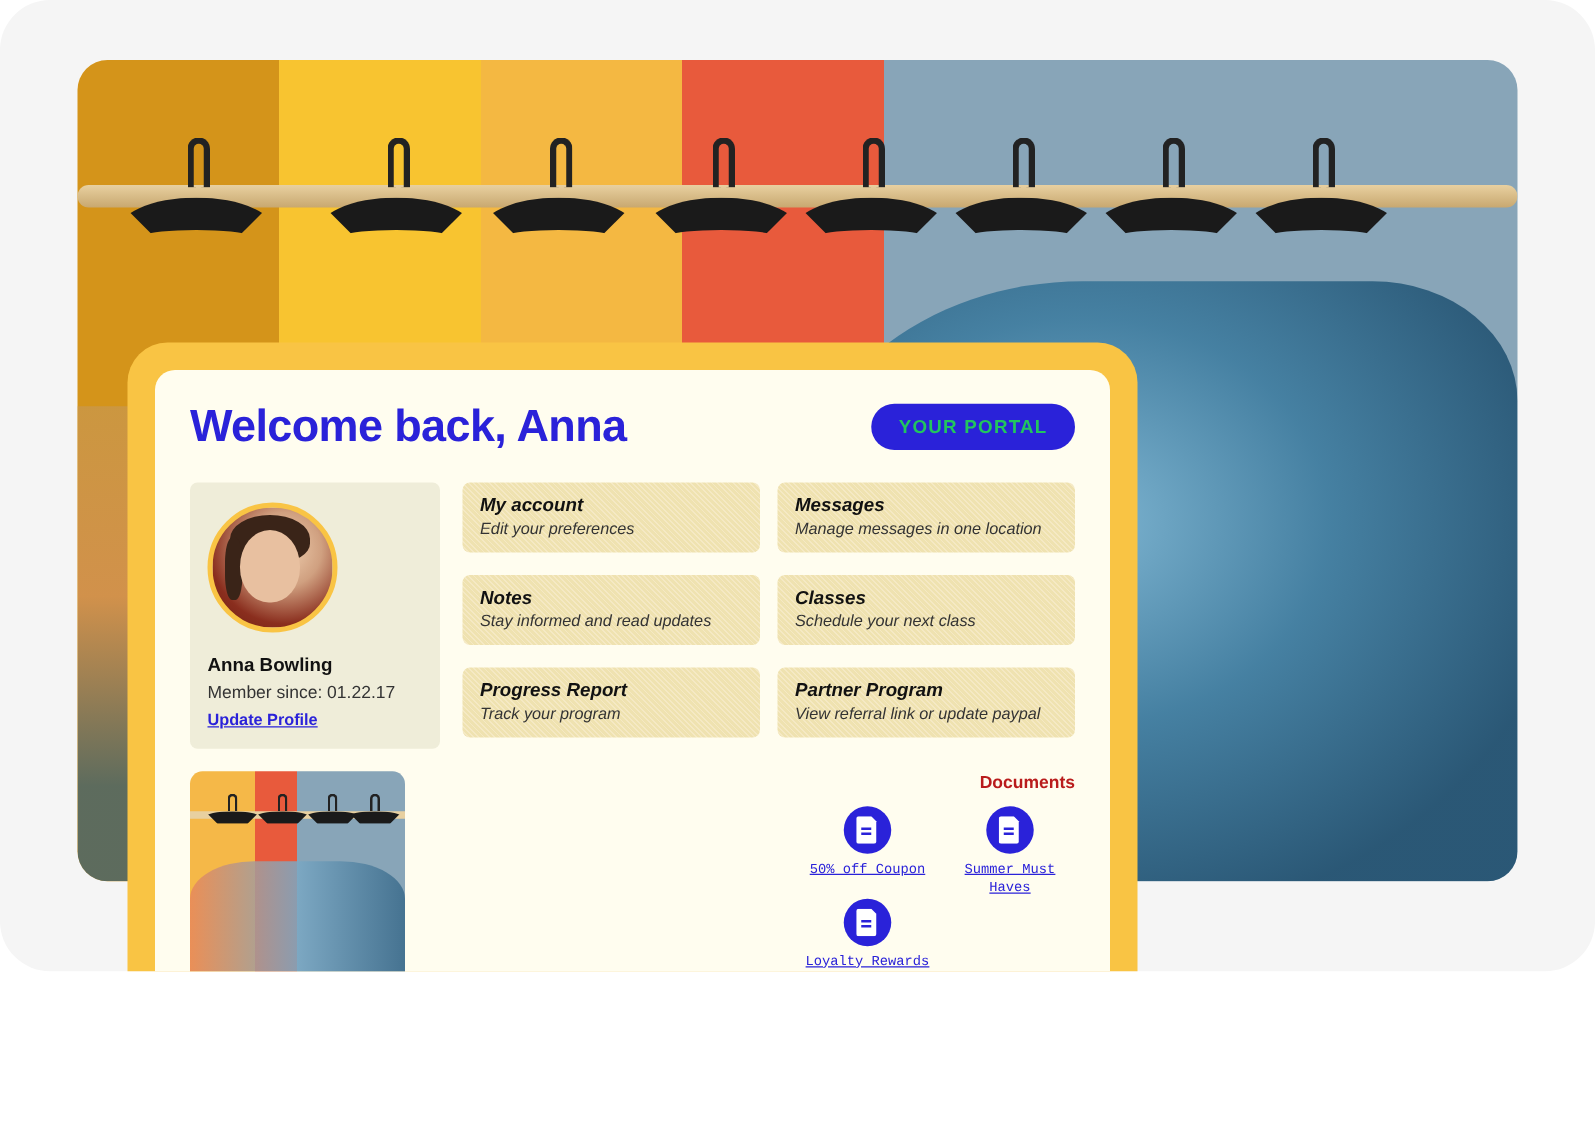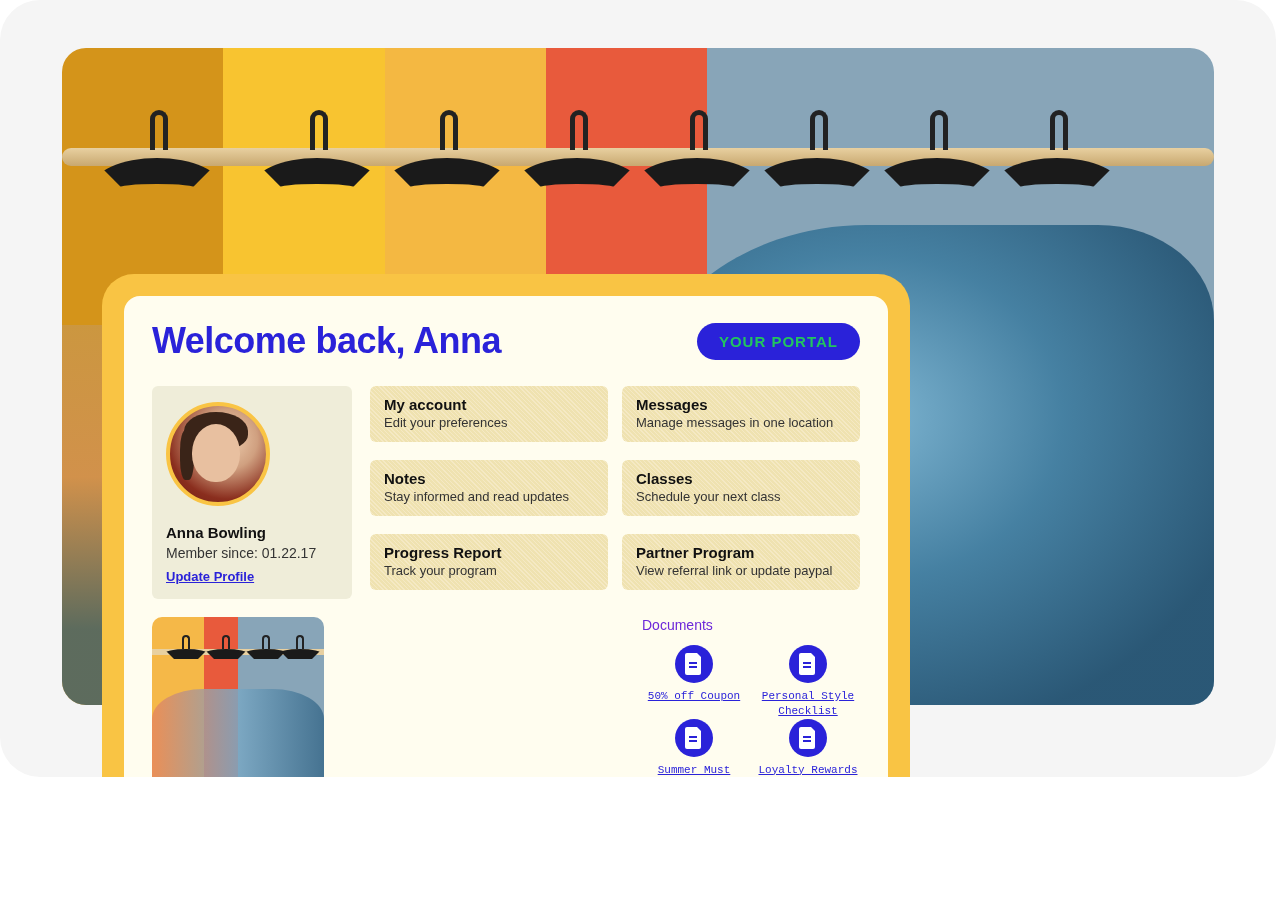--- a/index.html
+++ b/index.html
@@ -188,20 +188,21 @@
       display: grid;
       grid-template-columns: 1fr 1fr;
       gap: 18px 14px;
       align-content: start;
     }
     .nav-card {
       background: repeating-linear-gradient(45deg, #f5e9c4 0, #f5e9c4 1px, #efe2b0 1px, #efe2b0 3px);
       border-radius: 6px;
       padding: 10px 14px 12px;
       cursor: pointer;
+      font-style: italic;
     }
     .nav-card-title {
       font-size: 15px;
       font-weight: 800;
       color: #111;
       margin-bottom: 2px;
     }
     .nav-card-sub {
       font-size: 13px;
       color: #333;
@@ -274,23 +275,24 @@
     .promo-body {
       font-size: 13.5px;
       color: #222;
       line-height: 1.5;
     }
     .promo-body b { font-weight: 800; }
 
     .documents-area { flex: 1; }
     .documents-title {
       font-size: 14px;
-      font-weight: 400;
-      color: #6d28d9;
+      font-weight: 700;
+      color: #b91c1c;
       margin-bottom: 12px;
+      text-align: right;
     }
     .docs-grid {
       display: grid;
       grid-template-columns: 1fr 1fr;
       gap: 0 10px;
     }
     .doc-item {
       display: flex;
       flex-direction: column;
       align-items: center;
@@ -445,30 +447,20 @@
               <div class="doc-label">50% off Coupon</div>
             </div>
             <div class="doc-item">
               <div class="doc-icon">
                 <svg width="18" height="22" viewBox="0 0 18 22" fill="none">
                     <path d="M2 0h10l4 4v16a2 2 0 0 1-2 2H2a2 2 0 0 1-2-2V2a2 2 0 0 1 2-2z" fill="#fff"></path>
                     <rect x="4" y="9" width="8" height="2" fill="#2a22d9"></rect>
                     <rect x="4" y="13" width="8" height="2" fill="#2a22d9"></rect>
                   </svg>
               </div>
-              <div class="doc-label">Personal Style Checklist</div>
-            </div>
-            <div class="doc-item">
-              <div class="doc-icon">
-                <svg width="18" height="22" viewBox="0 0 18 22" fill="none">
-                    <path d="M2 0h10l4 4v16a2 2 0 0 1-2 2H2a2 2 0 0 1-2-2V2a2 2 0 0 1 2-2z" fill="#fff"></path>
-                    <rect x="4" y="9" width="8" height="2" fill="#2a22d9"></rect>
-                    <rect x="4" y="13" width="8" height="2" fill="#2a22d9"></rect>
-                  </svg>
-              </div>
               <div class="doc-label">Summer Must Haves</div>
             </div>
             <div class="doc-item">
               <div class="doc-icon">
                 <svg width="18" height="22" viewBox="0 0 18 22" fill="none">
                     <path d="M2 0h10l4 4v16a2 2 0 0 1-2 2H2a2 2 0 0 1-2-2V2a2 2 0 0 1 2-2z" fill="#fff"></path>
                     <rect x="4" y="9" width="8" height="2" fill="#2a22d9"></rect>
                     <rect x="4" y="13" width="8" height="2" fill="#2a22d9"></rect>
                   </svg>
               </div>

